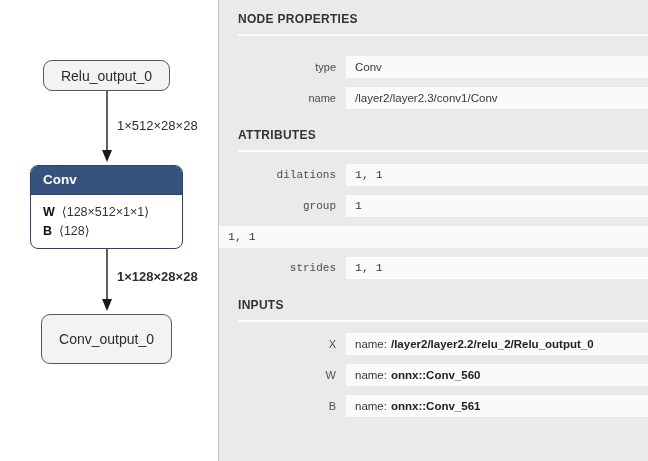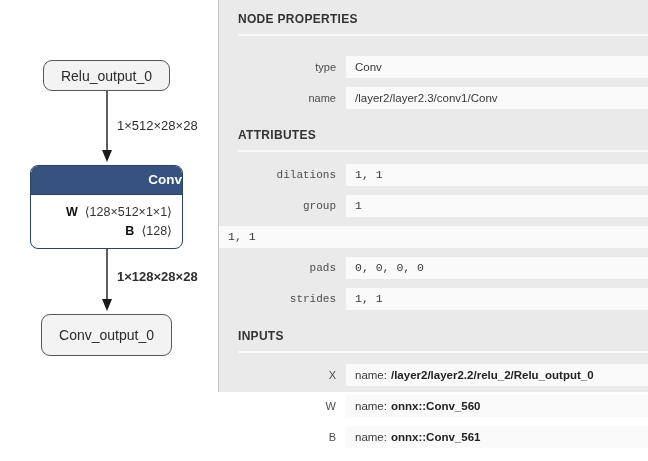--- a/index.html
+++ b/index.html
@@ -1,39 +1,39 @@
 <!DOCTYPE html>
 <html><head>
 <meta charset="utf-8">
 <style>
   html,body{margin:0;padding:0;background:#fff;}
   body{width:648px;height:461px;overflow:hidden;font-family:"Liberation Sans",sans-serif;}
   .app{position:relative;width:648px;height:461px;background:#fff;}
 
   
-  .graph{position:absolute;left:0;top:0;width:218px;height:461px;background:#fff;text-align:right;}
+  .graph{position:absolute;left:0;top:0;width:218px;height:461px;background:#fff;}
   .edges-svg{position:absolute;left:0;top:0;pointer-events:none;}
   .io-node{position:absolute;box-sizing:border-box;background:#f3f3f3;border:1.5px solid #58585a;
     border-radius:9px;display:flex;align-items:center;justify-content:center;
     font-size:14px;color:#2b2b2b;cursor:pointer;}
   .node-relu{left:43px;top:60px;width:127px;height:31px;}
-  .node-conv-out{left:41px;top:314px;width:131px;height:42px;}
+  .node-conv-out{left:41px;top:314px;width:131px;height:50px;}
   .conv-node{position:absolute;left:30px;top:165px;width:153px;box-sizing:border-box;
     border:1.5px solid #2c4368;border-radius:8px;background:#fff;overflow:hidden;cursor:pointer;}
   .conv-header{background:#36527e;color:#fff;font-size:13.5px;font-weight:600;
     padding:6px 0 7px 12px;border-bottom:1px solid #2c4368;}
   .conv-body{padding:7px 10px 8px 12px;font-size:12.5px;color:#333;}
   .conv-row{padding:2px 0;white-space:nowrap;}
   .conv-key{font-weight:bold;color:#111;margin-right:7px;}
   .edge-label{position:absolute;left:117px;font-size:13px;color:#2e2e2e;white-space:nowrap;}
   .edge-label-1{top:118px;}
   .edge-label-2{top:269px;font-weight:bold;}
 
   
-  .panel{position:absolute;left:218px;top:0;width:430px;height:392px;box-sizing:border-box;
+  .panel{position:absolute;left:218px;top:0;width:430px;height:461px;box-sizing:border-box;
     background:#eaeaea;border-left:1px solid #c6c6c6;}
   .section{margin:0;}
   .section-np{margin-top:12px;}
   .section-attr{margin-top:19px;}
   .section-in{margin-top:19px;}
   .section-title{padding-left:19px;font-size:12px;font-weight:bold;color:#333;
     letter-spacing:0.3px;line-height:14px;}
   .rule{height:2px;background:#f9f9f9;margin:8px 0 0 19px;}
   .rows-np{margin-top:20px;}
   .rows-attr{margin-top:12px;font-family:Liberation Mono, monospace;}
@@ -115,24 +115,20 @@
           <div class="prow-field">1, 1</div>
         </div>
         <div class="prow">
           <div class="prow-label">group</div>
           <div class="prow-field">1</div>
         </div>
         <div class="prow">
           <div class="prow-field">1, 1</div>
         </div>
         <div class="prow">
-          <div class="prow-label">pads</div>
-          <div class="prow-field">0, 0, 0, 0</div>
-        </div>
-        <div class="prow">
           <div class="prow-label">strides</div>
           <div class="prow-field">1, 1</div>
         </div>
       </div>
     </div>
 
     <div class="section section-in">
       <div class="section-title">INPUTS</div>
       <div class="rule"></div>
       <div class="rows-in">

